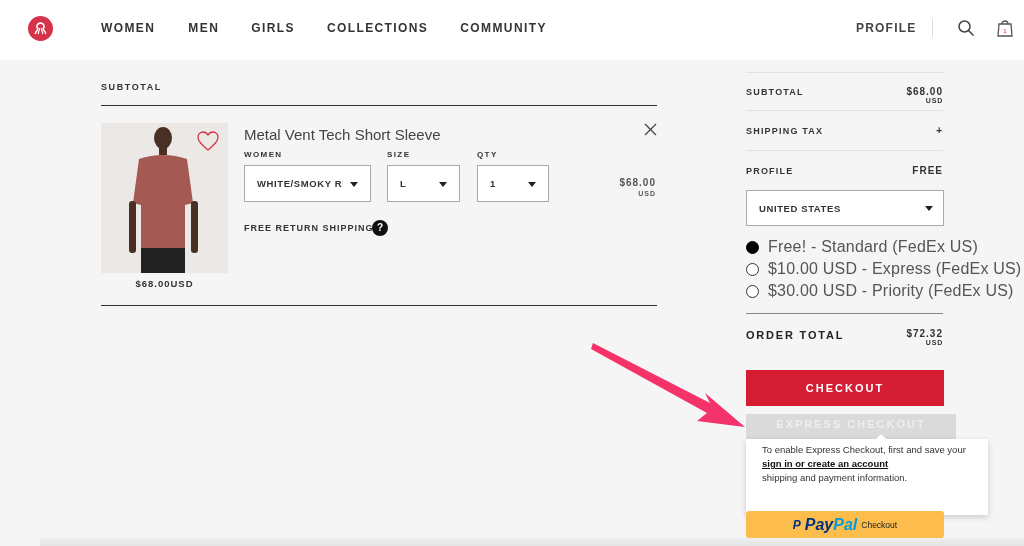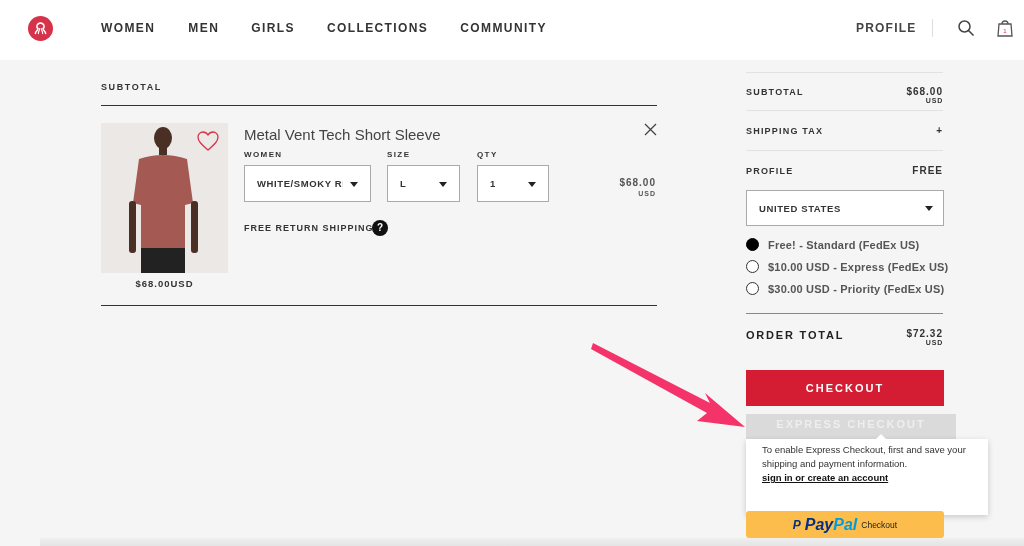--- a/index.html
+++ b/index.html
@@ -46,21 +46,21 @@
   .sum-label { position: absolute; left: 746px; font-size: 9px; font-weight: bold; letter-spacing: 1.2px; color: #333; }
   .sum-value { position: absolute; left: 860px; width: 83px; text-align: right; font-size: 10px; font-weight: bold; letter-spacing: 1px; color: #333; }
   .sum-cur { position: absolute; left: 860px; width: 83px; text-align: right; font-size: 7px; font-weight: bold; letter-spacing: 0.8px; color: #333; }
 
   .country-select { position: absolute; left: 746px; top: 190px; width: 198px; height: 36px; border: 1px solid #aaa; background: #fff; padding-left: 12px; display: flex; align-items: center; font-size: 9.5px; font-weight: bold; letter-spacing: 0.6px; color: #333; cursor: pointer; }
   .country-select .caret { top: 15px; right: 10px; }
 
   .ship-opt { position: absolute; left: 746px; display: flex; align-items: center; cursor: pointer; }
   .radio { width: 13px; height: 13px; border-radius: 50%; border: 1px solid #333; background: #fff; margin-right: 9px; }
   .radio.checked { background: #000; border-color: #000; }
-  .ship-text { font-size: 11px; color: #555; letter-spacing: 0.2px; font-weight: bold; }
+  .ship-text { font-size: 16px; color: #555; letter-spacing: 0.2px; }
 
   .total-rule { position: absolute; left: 746px; top: 313px; width: 197px; height: 1px; background: #888; }
   .order-total-label { position: absolute; left: 746px; top: 329px; font-size: 11px; font-weight: bold; letter-spacing: 1.8px; color: #222; }
 
   .checkout-btn { position: absolute; left: 746px; top: 370px; width: 198px; height: 36px; background: #d41c33; color: #fff; font-size: 11px; font-weight: bold; letter-spacing: 2px; display: flex; align-items: center; justify-content: center; cursor: pointer; }
   .express-btn { position: absolute; left: 746px; top: 414px; width: 210px; height: 36px; background: #dadada; color: #eee; font-size: 11px; font-weight: bold; letter-spacing: 2px; display: flex; align-items: flex-start; justify-content: center; padding-top: 4px; cursor: pointer; }
 
   .tooltip { position: absolute; left: 746px; top: 439px; width: 242px; height: 76px; background: #fff; box-shadow: 0 2px 6px rgba(0,0,0,0.18); padding: 4px 0 0 16px; font-size: 9.5px; color: #333; line-height: 14px; }
   .tooltip-arrow { position: absolute; left: 130px; top: -5px; width: 0; height: 0; border-left: 5px solid transparent; border-right: 5px solid transparent; border-bottom: 5px solid #fff; }
   .tooltip-link { font-weight: bold; text-decoration: underline; color: #111; cursor: pointer; }
@@ -189,22 +189,22 @@
 <span class="order-total-label">ORDER TOTAL</span>
 <span class="sum-value" style="top:328px">$72.32</span>
 <span class="sum-cur" style="top:339px">USD</span>
 
 <div class="checkout-btn">CHECKOUT</div>
 <div class="express-btn">EXPRESS CHECKOUT</div>
 
 <div class="tooltip">
   <span class="tooltip-arrow"></span>
   <div>To enable Express Checkout, first and save your</div>
+  <div><span class="tooltip-link">sign in or create an account</span></div>
   <div>shipping and payment information.</div>
-  <div><span class="tooltip-link">sign in or create an account</span></div>
 </div>
 
 <div class="paypal-btn">
   <span class="pp-mark">P</span>
   <span class="pp-word pp-pay">Pay</span>
     <span class="pp-word pp-pal">Pal</span>
   <span class="pp-checkout">Checkout</span>
 </div>
 
 <div class="bottom-shade"></div>

